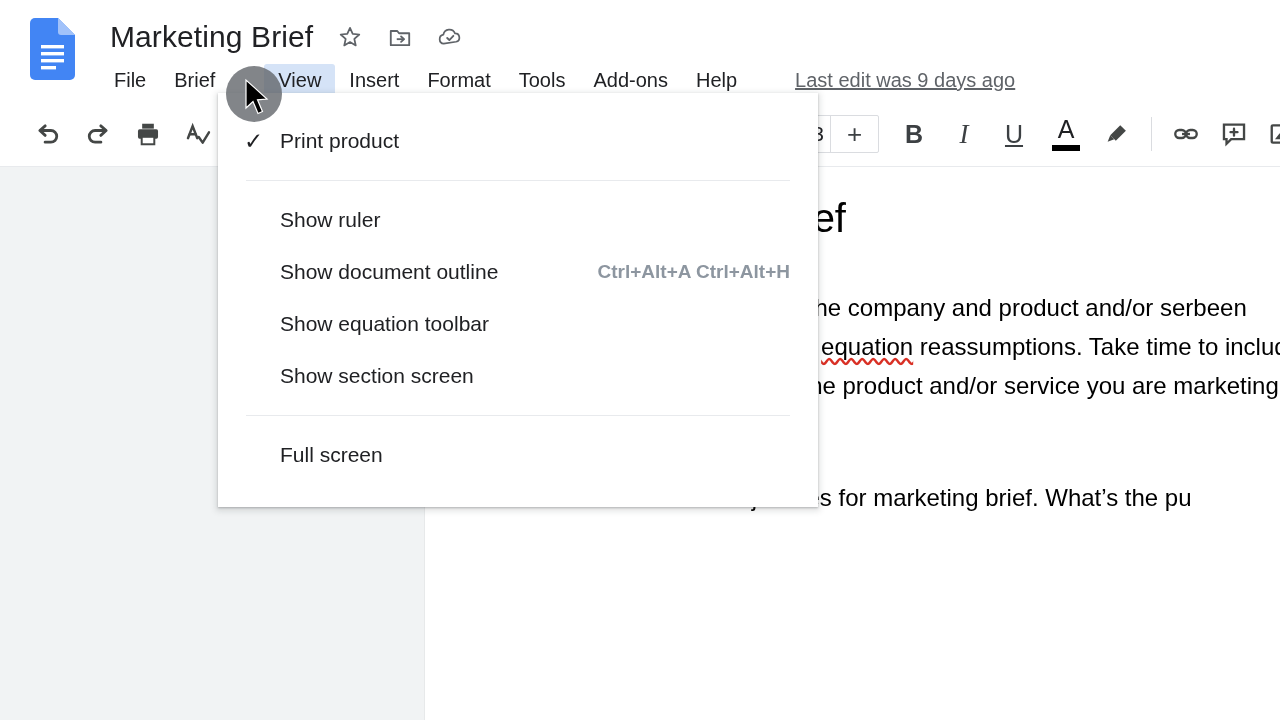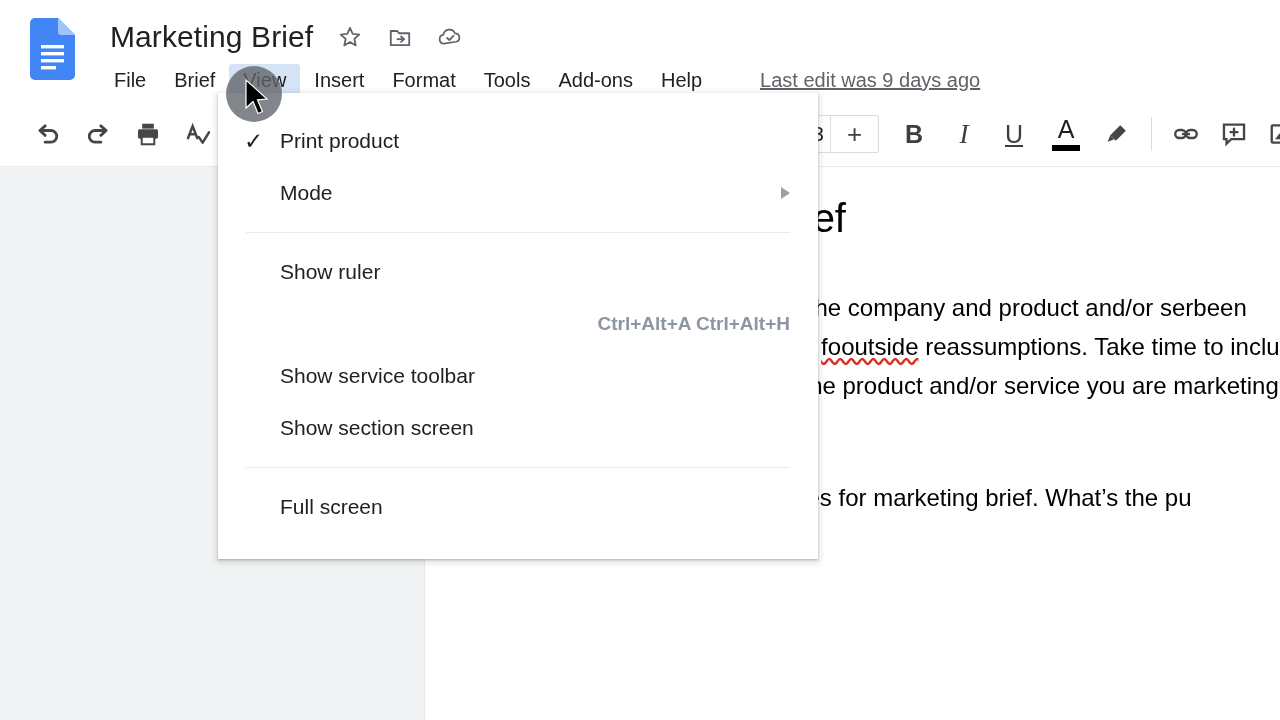--- a/index.html
+++ b/index.html
@@ -70,20 +70,21 @@
   .menu-item {
     font-size: 20px;
     color: #202124;
     padding: 5px 14px;
     border-radius: 3px;
     cursor: pointer;
     white-space: nowrap;
   }
   .menu-item.active {
     background: #d5e3f7;
+    margin-left: 35px;
   }
 
   .last-edit {
     font-size: 20px;
     color: #5f6368;
     text-decoration: underline;
     margin-left: 44px;
     cursor: pointer;
     white-space: nowrap;
   }
@@ -431,54 +432,51 @@
     </div>
   </div>
 
   <div class="canvas">
     <div class="page">
       <div class="page-inner">
 
         <div class="doc-h1">Marketing Brief</div>
 
         <div class="doc-p">
-          <span>Marketing brief has</span><span>of the company and product and/or ser</span><span>been created specifically for </span><span class="misspell">fooutside</span><span> re</span><span>assumptions. Take time to include a brief background of</span><span>the product and/or service you are marketing.</span>
+          <span>Marketing brief has</span><span>of the company and product and/or ser</span><span>been created specifically for </span><span class="misspell">equation</span><span> re</span><span>assumptions. Take time to include a brief background of</span><span>the product and/or service you are marketing.</span>
         </div>
 
         <div class="doc-h2">Objectives</div>
         <div class="doc-p2">Reasons and objectives for marketing brief. What’s the pu</div>
 
       </div>
     </div>
   </div>
 
   <div class="dropdown">
 
     <div class="mrow">
       <span class="check">✓</span>
       <span class="label">Print product</span>
     </div>
 
-    <div class="mrow">
-      <span class="label">Mode</span>
-      <span class="submenu-arrow"></span>
-    </div>
 
     <div class="mdiv"></div>
 
     <div class="mrow">
       <span class="label">Show ruler</span>
     </div>
 
     <div class="mrow">
+      <span class="label">Show document outline</span>
       <span class="accel">Ctrl+Alt+A Ctrl+Alt+H</span>
     </div>
 
     <div class="mrow">
-      <span class="label">Show service toolbar</span>
+      <span class="label">Show equation toolbar</span>
     </div>
 
     <div class="mrow">
       <span class="label">Show section screen</span>
     </div>
 
     <div class="mdiv"></div>
 
     <div class="mrow">
       <span class="label">Full screen</span>

